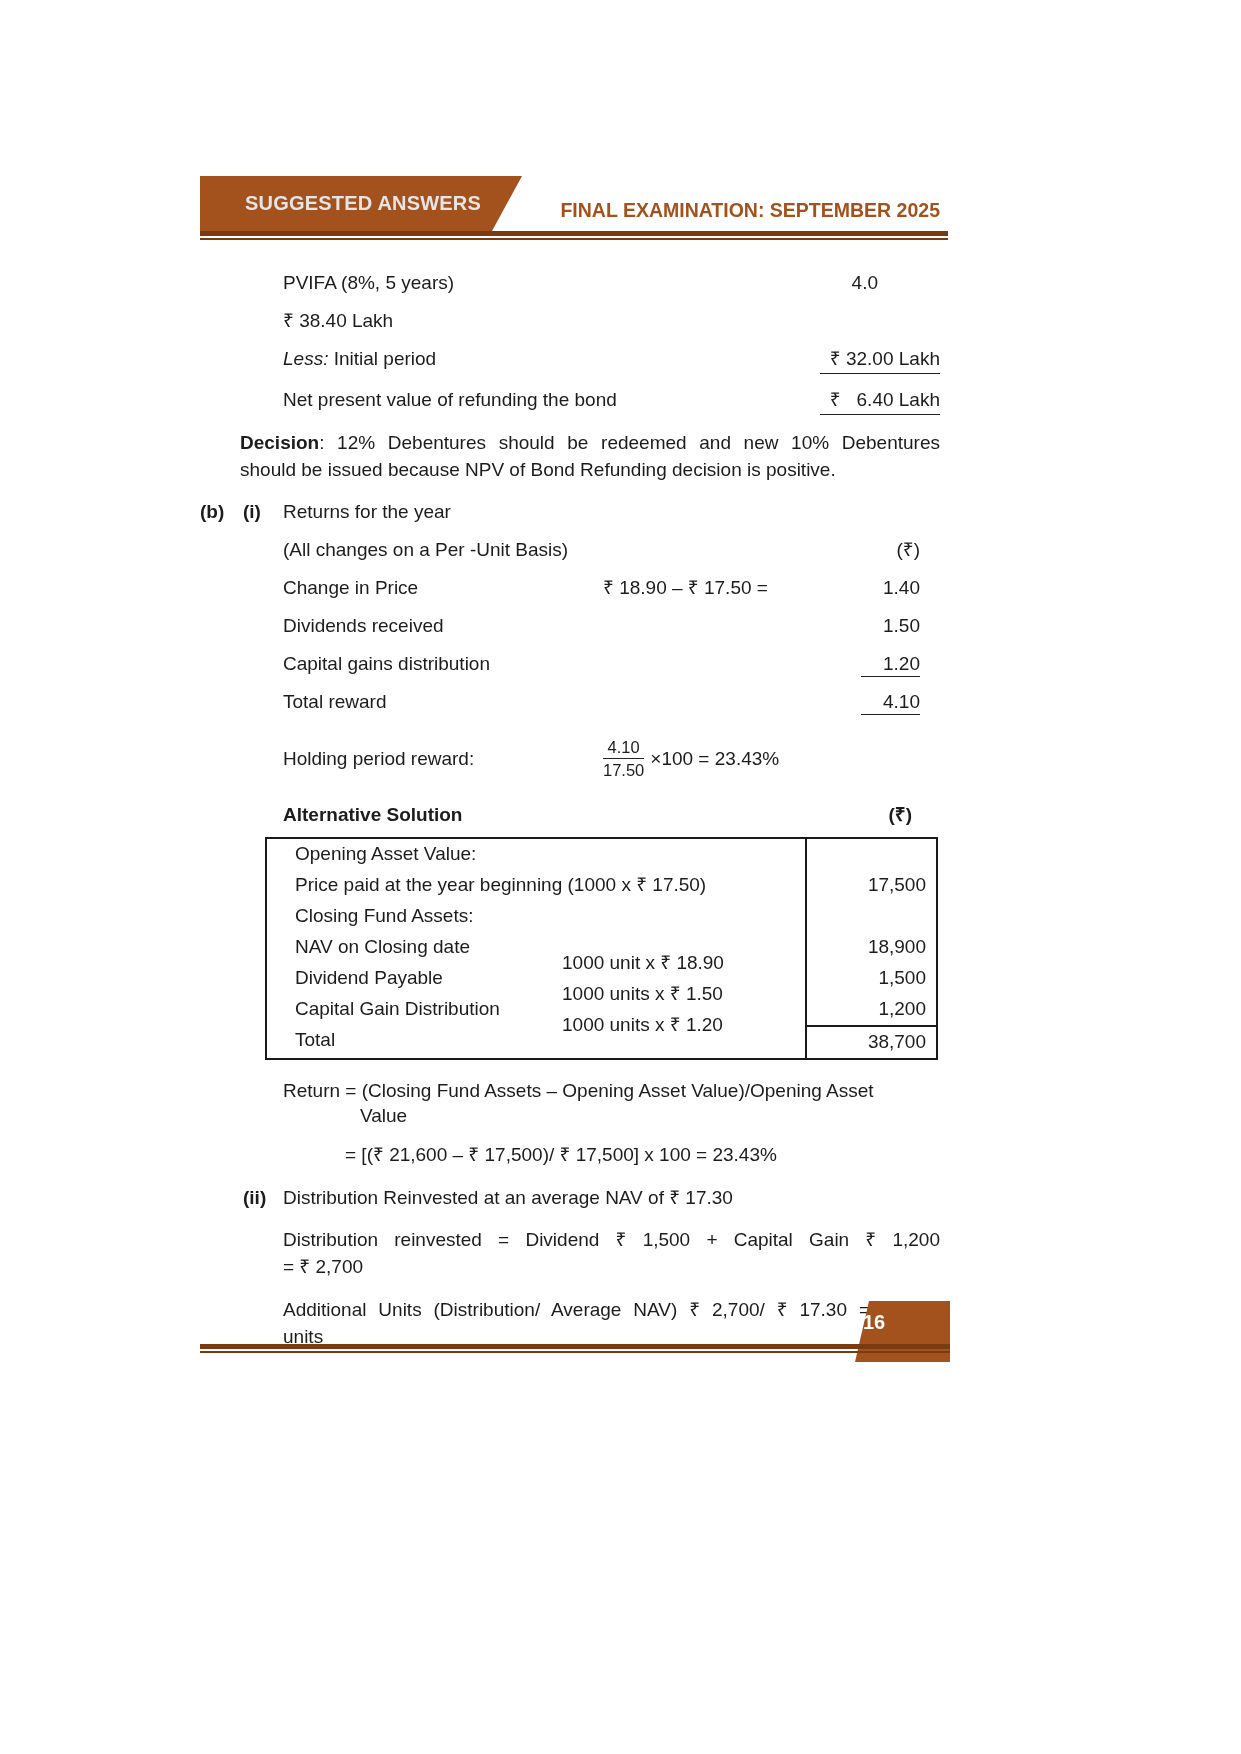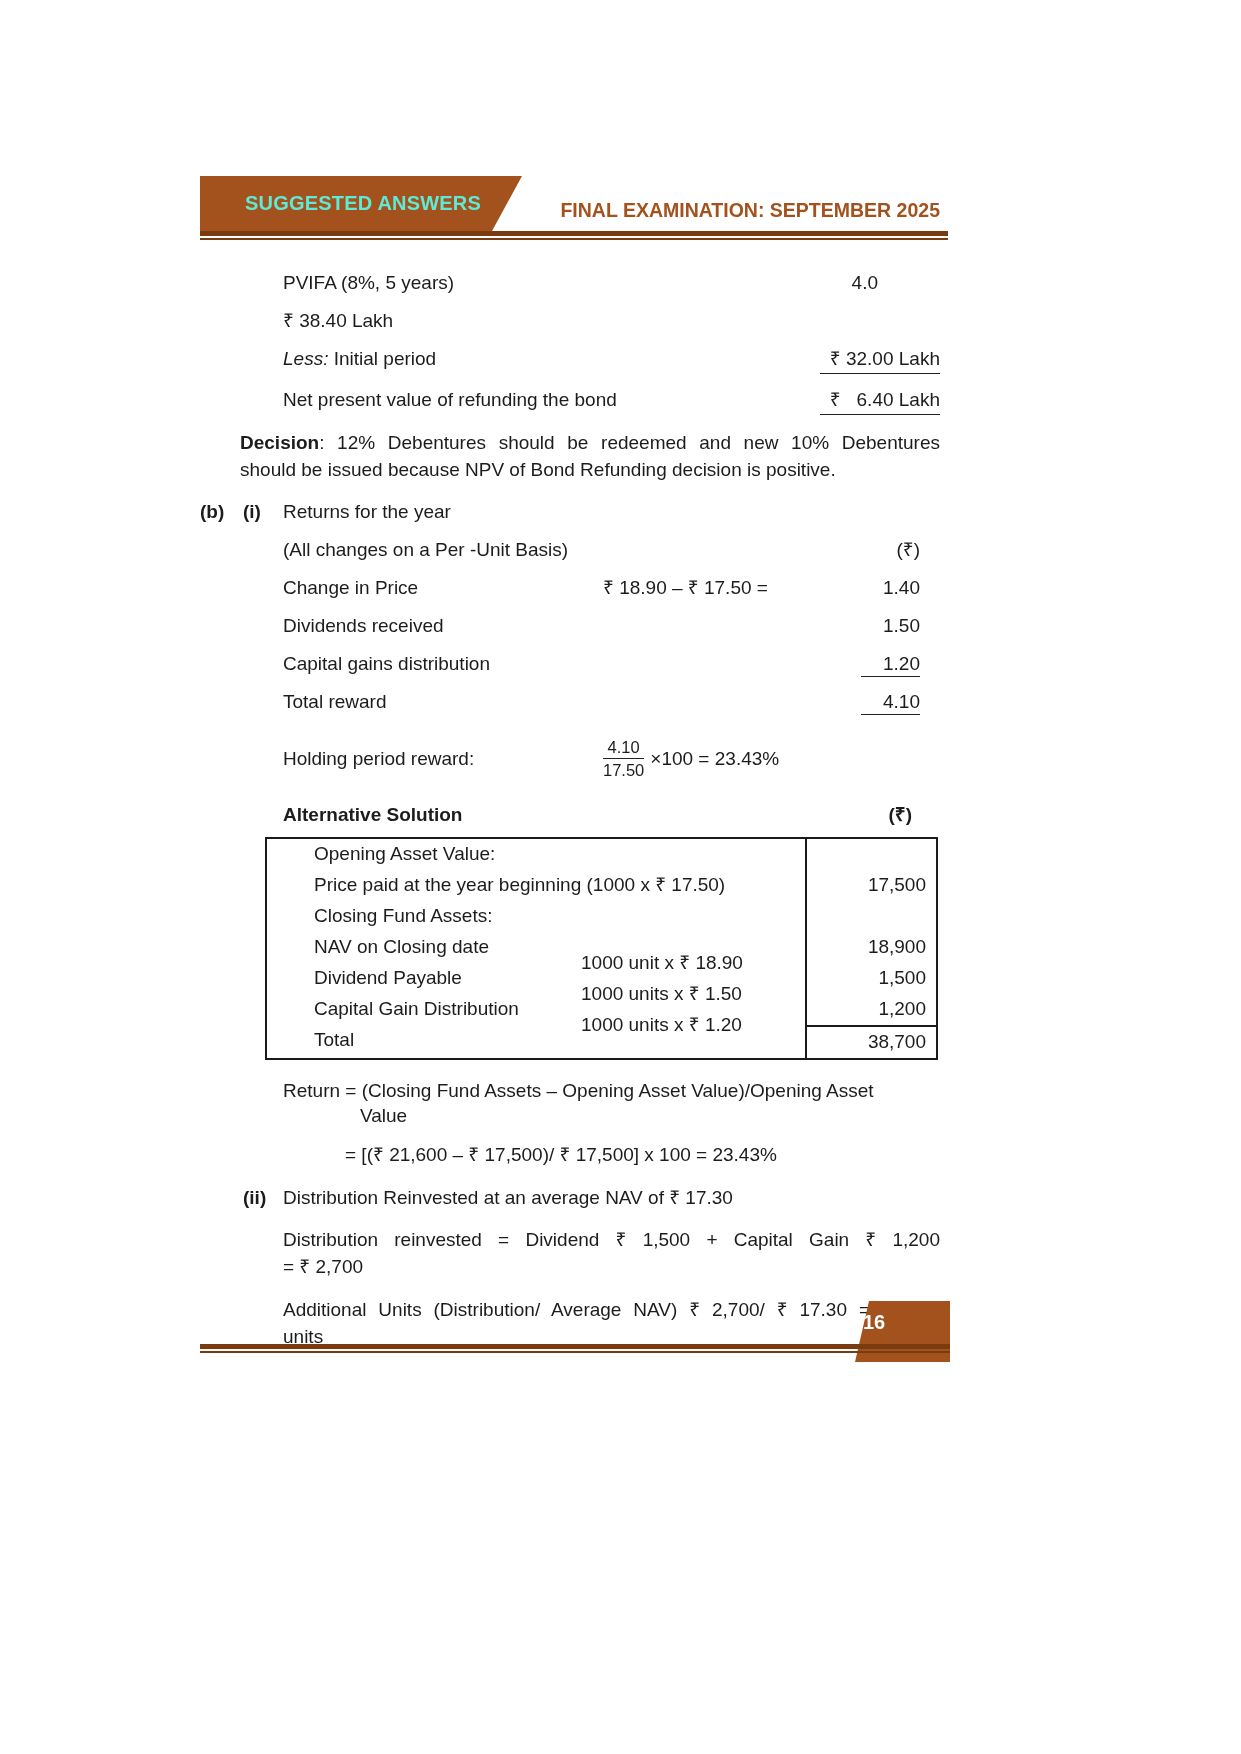--- a/index.html
+++ b/index.html
@@ -8,21 +8,21 @@
   .page {
     position:relative; width:1241px; height:1754px; background:#fff;
     overflow:hidden; color:var(--text,#1c1c1c);
   }
 
   
   .banner {
     position:absolute; left:200px; top:176px; width:322px; height:55px;
     background:var(--brown,#A3521D);
     clip-path: polygon(0 0, 100% 0, calc(100% - 30px) 100%, 0 100%);
-    color:#5eead4; font-weight:bold; font-size:20px; line-height:55px;
+    color:#e5e5e5; font-weight:bold; font-size:20px; line-height:55px;
     padding-left:45px; letter-spacing:0.2px;
   }
   .exam-title {
     position:absolute; left:540px; top:199px; width:400px; text-align:right;
     color:var(--brown,#A3521D); font-weight:bold; font-size:19.5px;
   }
   .rule-wrap { position:absolute; left:200px; width:748px; }
   .header-rule { top:231px; }
   .footer-rule { top:1344px; width:750px; }
   .rule-thick { height:5px; background:var(--rule,#7A3B10); }
@@ -69,21 +69,21 @@
   .den { padding-top:1px; }
   .fsuffix { margin-left:6px; }
 
   .alt-head { margin-top:18px; }
   .alt-head .slabel { font-weight:bold; width:auto; flex:1; }
   .alt-head .sval { font-weight:bold; padding-right:28px; }
 
   
   .alt-table { margin:10px 0 0 65px; width:673px; border:2px solid var(--table_border,#1a1a1a); }
   .trow { display:flex; align-items:stretch; }
-  .tleft { flex:1; position:relative; padding:3px 8px 4px 28px; line-height:24px;margin-left:19px; }
+  .tleft { flex:1; position:relative; padding:3px 8px 4px 28px; line-height:24px; }
   .tmid { position:absolute; left:295px; top:19px; white-space:nowrap; }
   .tval { width:131px; border-left:2px solid var(--table_border,#1a1a1a); text-align:right; padding:3px 10px 4px 0; line-height:24px; }
   .trow-total .tval { border-top:2px solid var(--table_border,#1a1a1a); }
 
   .ret-line1 { margin:18px 0 0 83px; width:657px; }
   .ret-line2 { margin-left:160px; }
   .ret-calc  { margin:14px 0 0 145px; }
 
   .ii-row { display:flex; margin-top:18px; margin-left:43px; }
   .ii-text { flex:1; }

